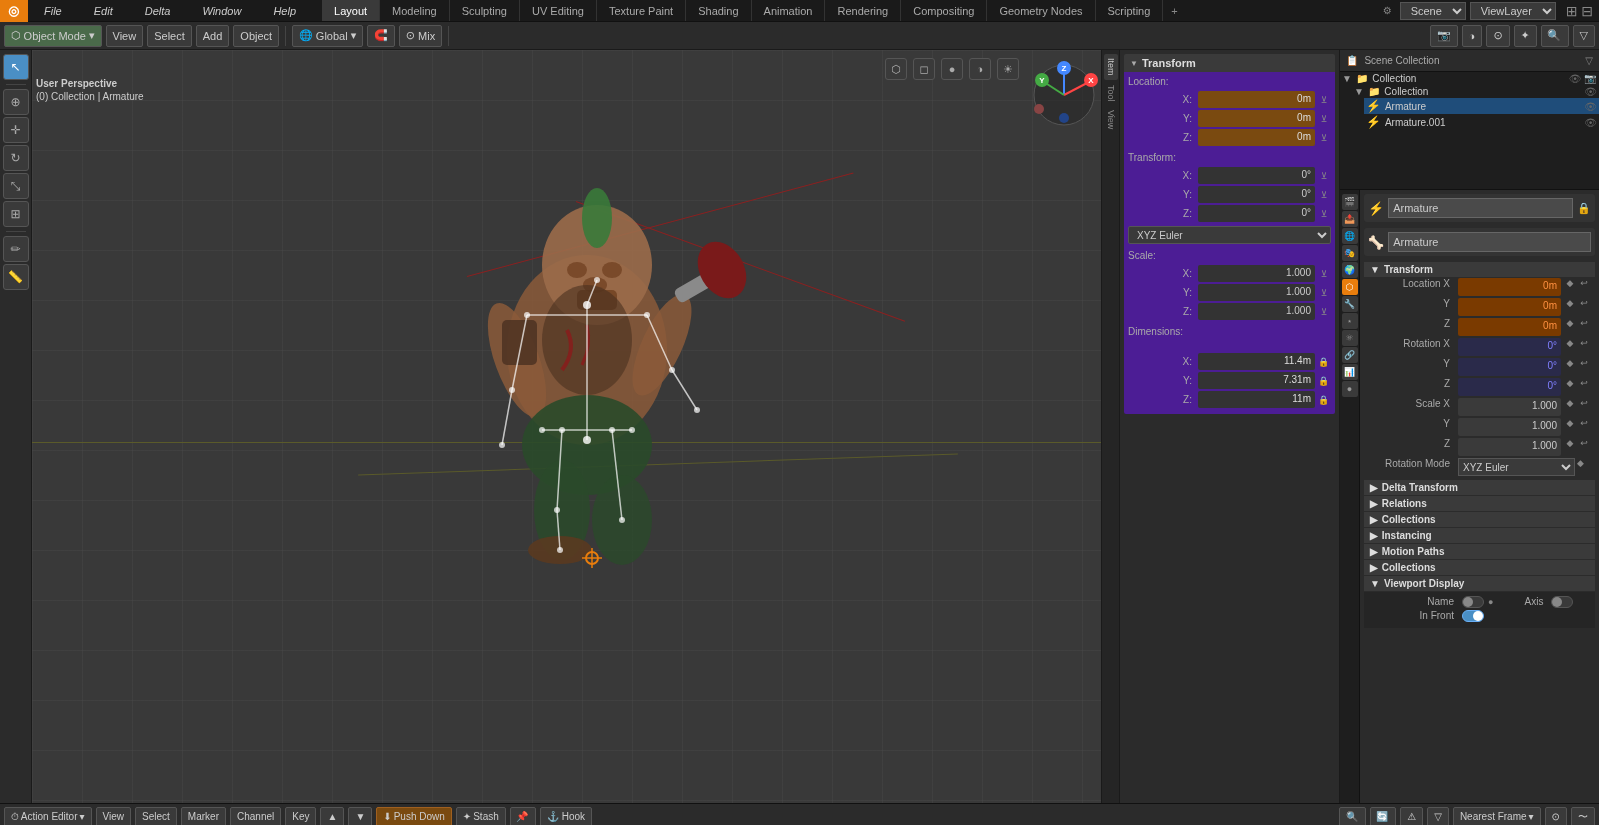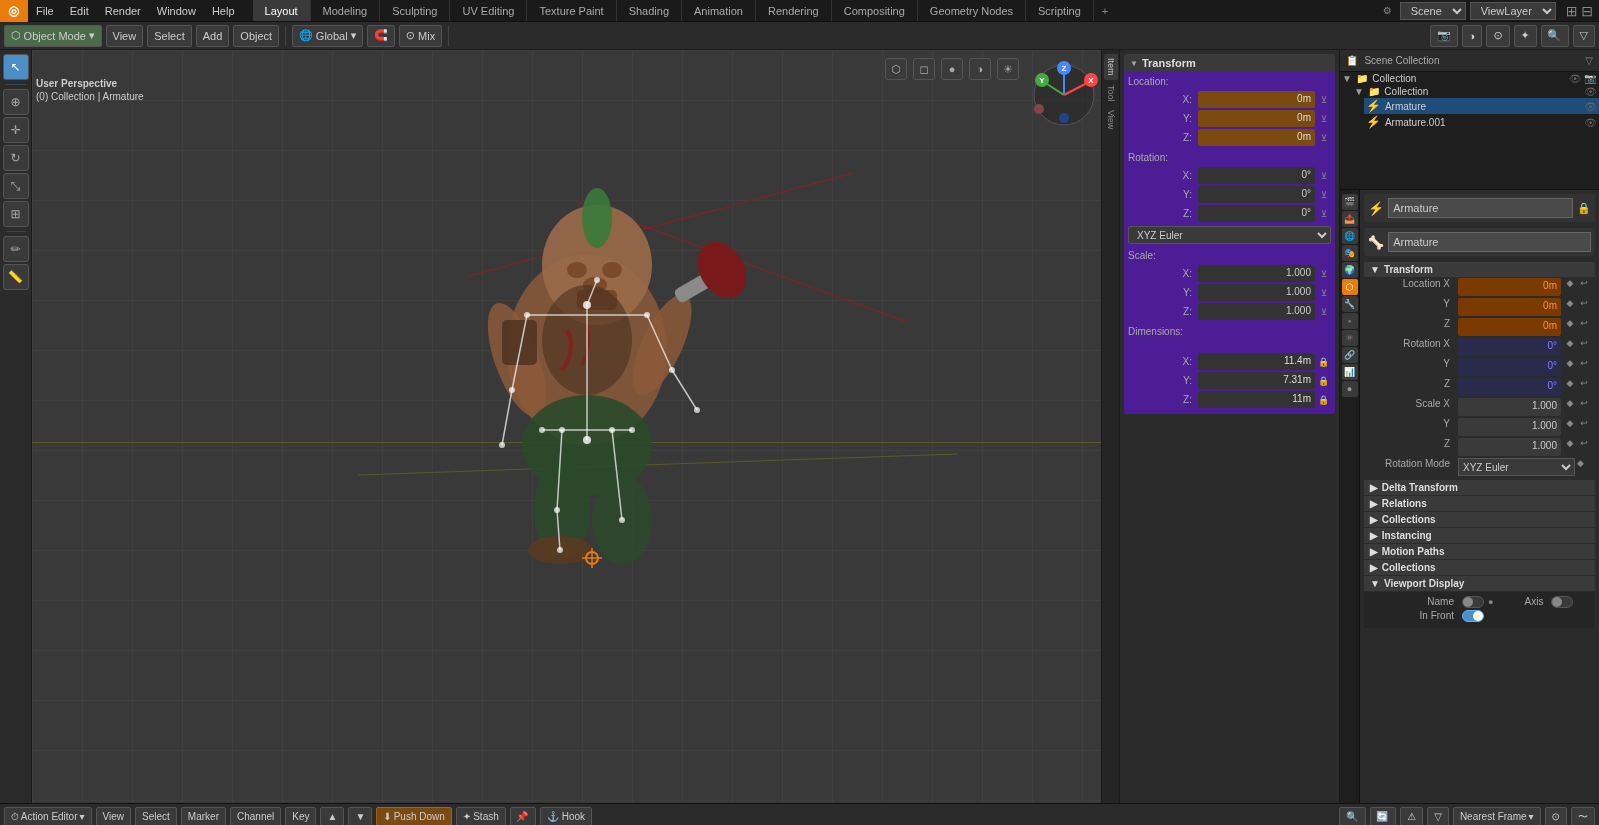--- a/index.html
+++ b/index.html
@@ -34,27 +34,28 @@
       color: white;
       font-weight: bold;
       font-size: 13px;
     }
     .menu-items {
       display: flex;
       align-items: center;
       height: 100%;
     }
     .menu-item {
-      padding: 0 8px;
+      padding: 0 16px;
       height: 100%;
       display: flex;
       align-items: center;
       color: #ccc;
       cursor: pointer;
       font-size: 11px;
+      font-style: italic;
     }
     .workspace-tabs {
       display: flex;
       align-items: center;
       height: 100%;
       margin-left: 10px;
       flex: 1;
     }
     .ws-tab {
       padding: 0 12px;
@@ -443,21 +444,21 @@
     }
   </style>
 </head>
 <body>
 
 <div id="top-menu">
   <div class="menu-logo">◎</div>
   <div class="menu-items">
     <div class="menu-item">File</div>
     <div class="menu-item">Edit</div>
-    <div class="menu-item">Render</div>
+    <div class="menu-item">Delta</div>
     <div class="menu-item">Window</div>
     <div class="menu-item">Help</div>
   </div>
   <div class="workspace-tabs">
     <div class="ws-tab active">Layout</div>
     <div class="ws-tab">Modeling</div>
     <div class="ws-tab">Sculpting</div>
     <div class="ws-tab">UV Editing</div>
     <div class="ws-tab">Texture Paint</div>
     <div class="ws-tab">Shading</div>
@@ -682,21 +683,21 @@
           <div class="field-value orange">0m</div>
           <div class="field-icon">⊻</div>
         </div>
         <div class="field-row">
           <div class="field-label">Z:</div>
           <div class="field-value orange">0m</div>
           <div class="field-icon">⊻</div>
         </div>
 
         <div class="field-row">
-          <div style="font-size:10px;color:#aaa;margin-top:4px;margin-bottom:2px;">Rotation:</div>
+          <div style="font-size:10px;color:#aaa;margin-top:4px;margin-bottom:2px;">Transform:</div>
         </div>
         <div class="field-row">
           <div class="field-label">X:</div>
           <div class="field-value zero">0°</div>
           <div class="field-icon">⊻</div>
         </div>
         <div class="field-row">
           <div class="field-label">Y:</div>
           <div class="field-value zero">0°</div>
           <div class="field-icon">⊻</div>

